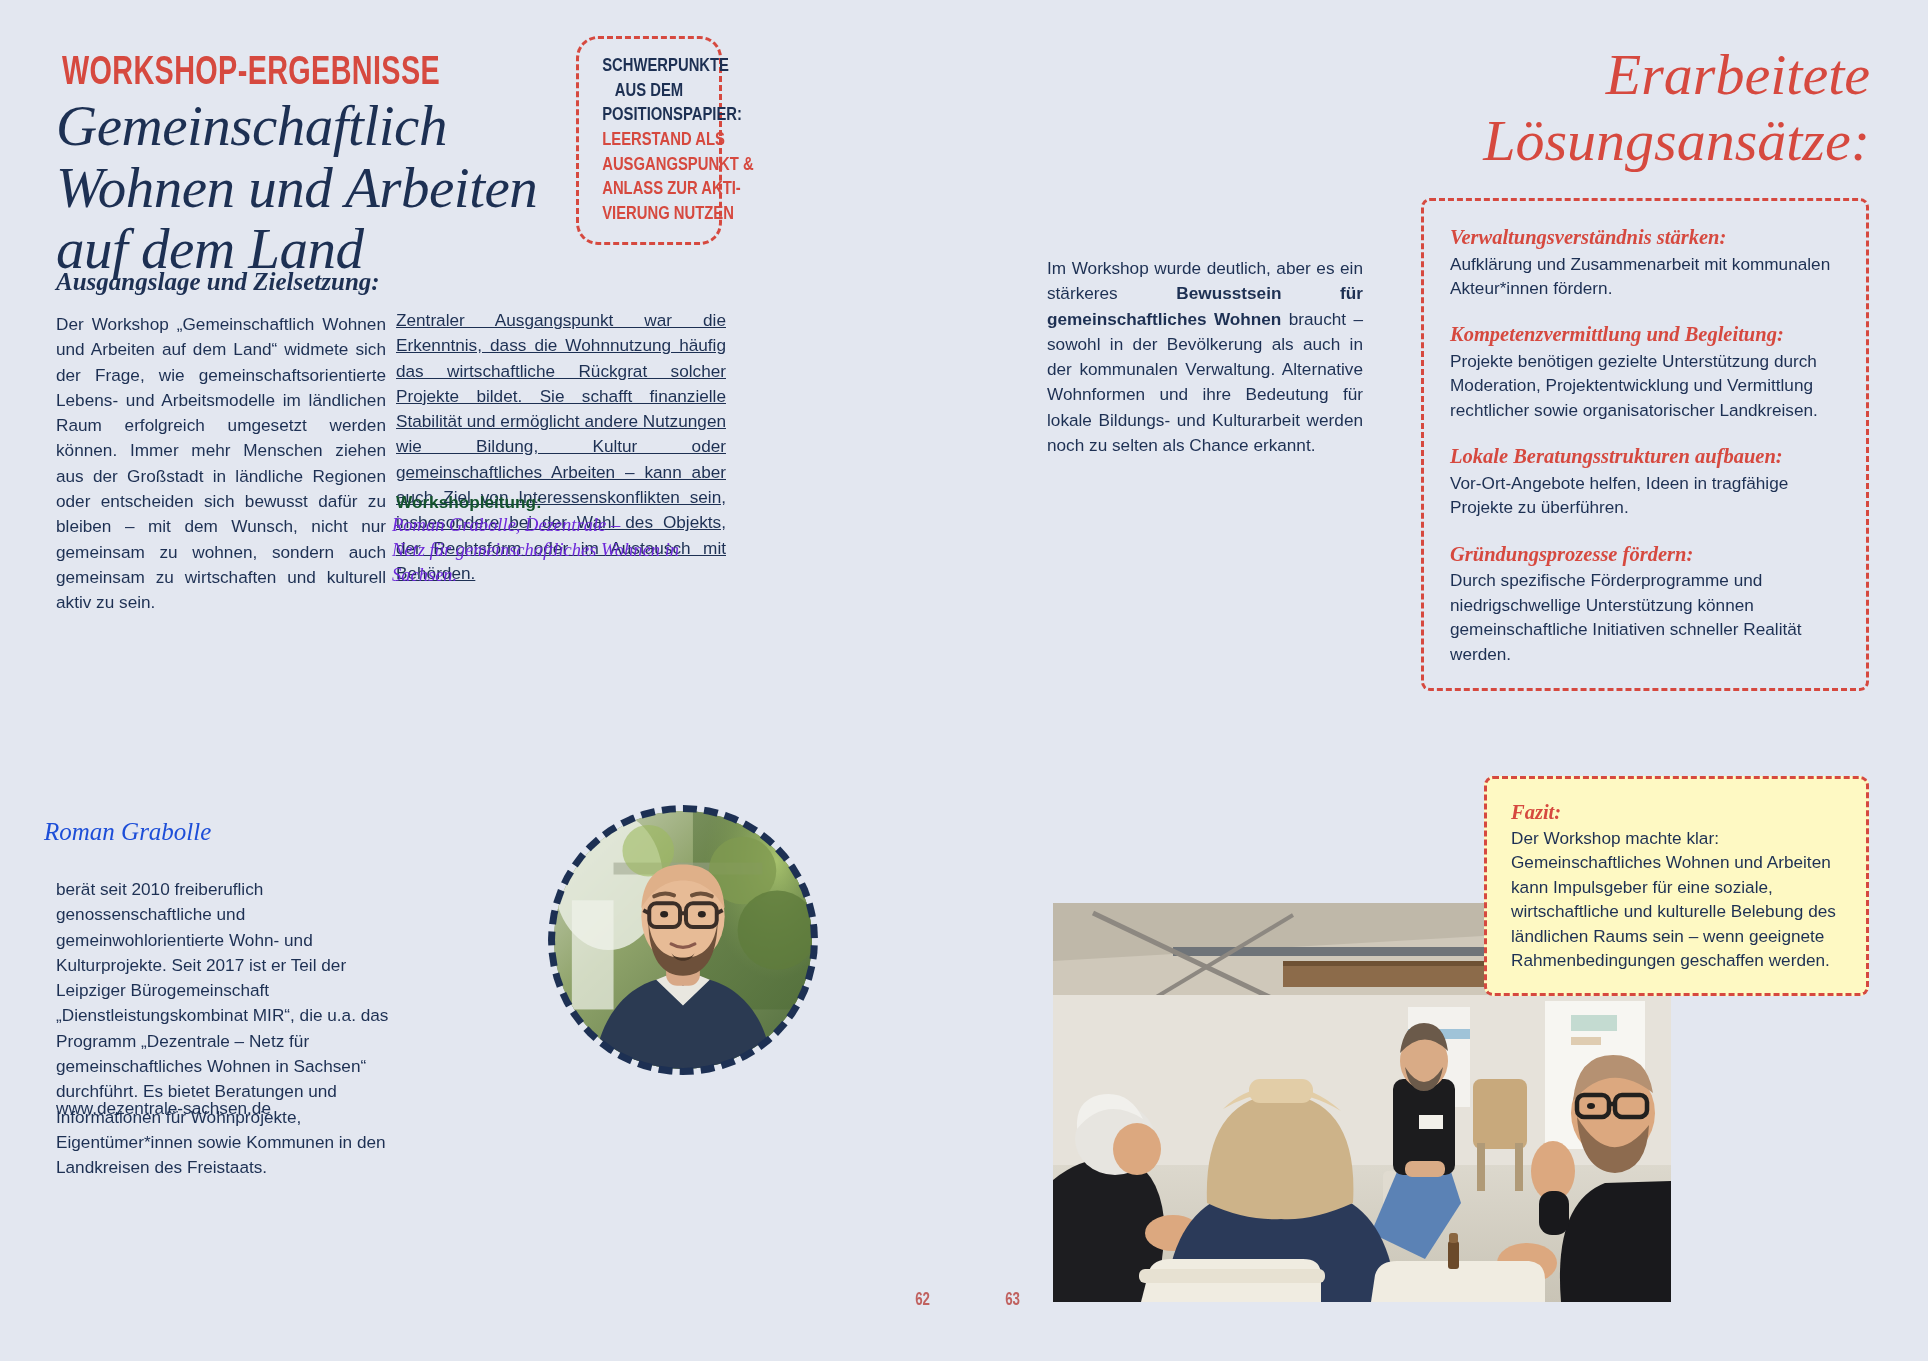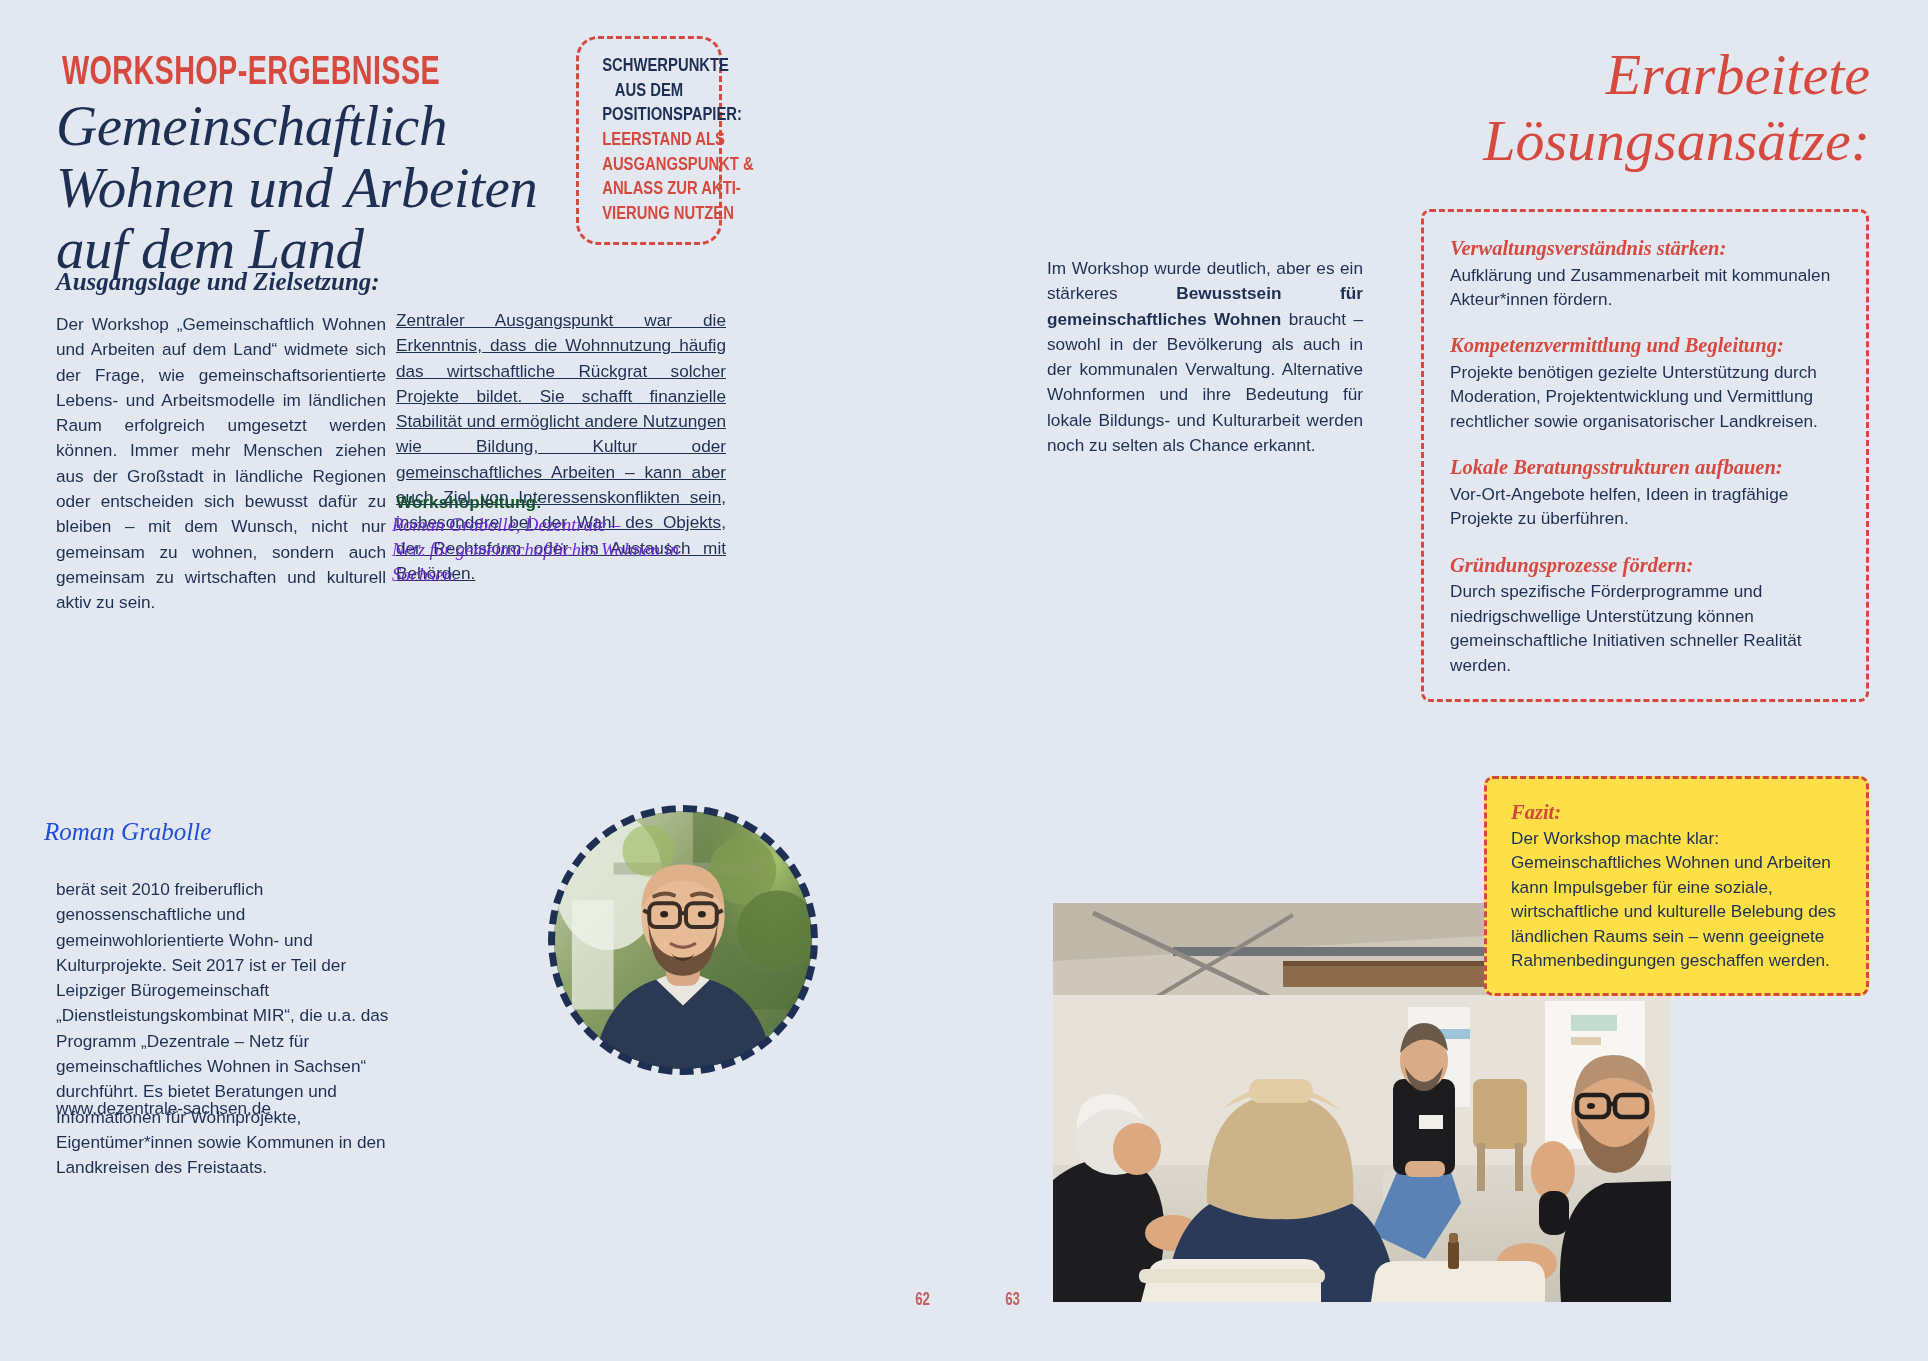--- a/index.html
+++ b/index.html
@@ -136,21 +136,21 @@
     line-height: 1.47;
     color: #1d3053;
     text-align: justify;
   }
   #intro-col b { font-weight: bold; }
 
   
   #solutions-box {
     position: absolute;
     left: 1421px;
-    top: 209px;
+    top: 198px;
     width: 448px;
     padding: 24px 26px 22px 26px;
     border: 3px dashed #d6493f;
     border-radius: 9px;
     box-sizing: border-box;
   }
   .solution-item { margin-bottom: 22px; }
   .solution-item:last-child { margin-bottom: 0; }
   .solution-head {
     font-family: "Liberation Serif", "DejaVu Serif", serif;
@@ -169,21 +169,21 @@
 
   
   #fazit-box {
     position: absolute;
     left: 1484px;
     top: 776px;
     width: 385px;
     padding: 22px 24px 20px 24px;
     border: 3px dashed #d6493f;
     border-radius: 9px;
-    background: #fde047;
+    background: #fef9c3;
     box-sizing: border-box;
     z-index: 5;
   }
   #fazit-head {
     font-family: "Liberation Serif", "DejaVu Serif", serif;
     font-style: italic;
     font-weight: bold;
     font-size: 20.5px;
     color: #d6493f;
     margin-bottom: 2px;

